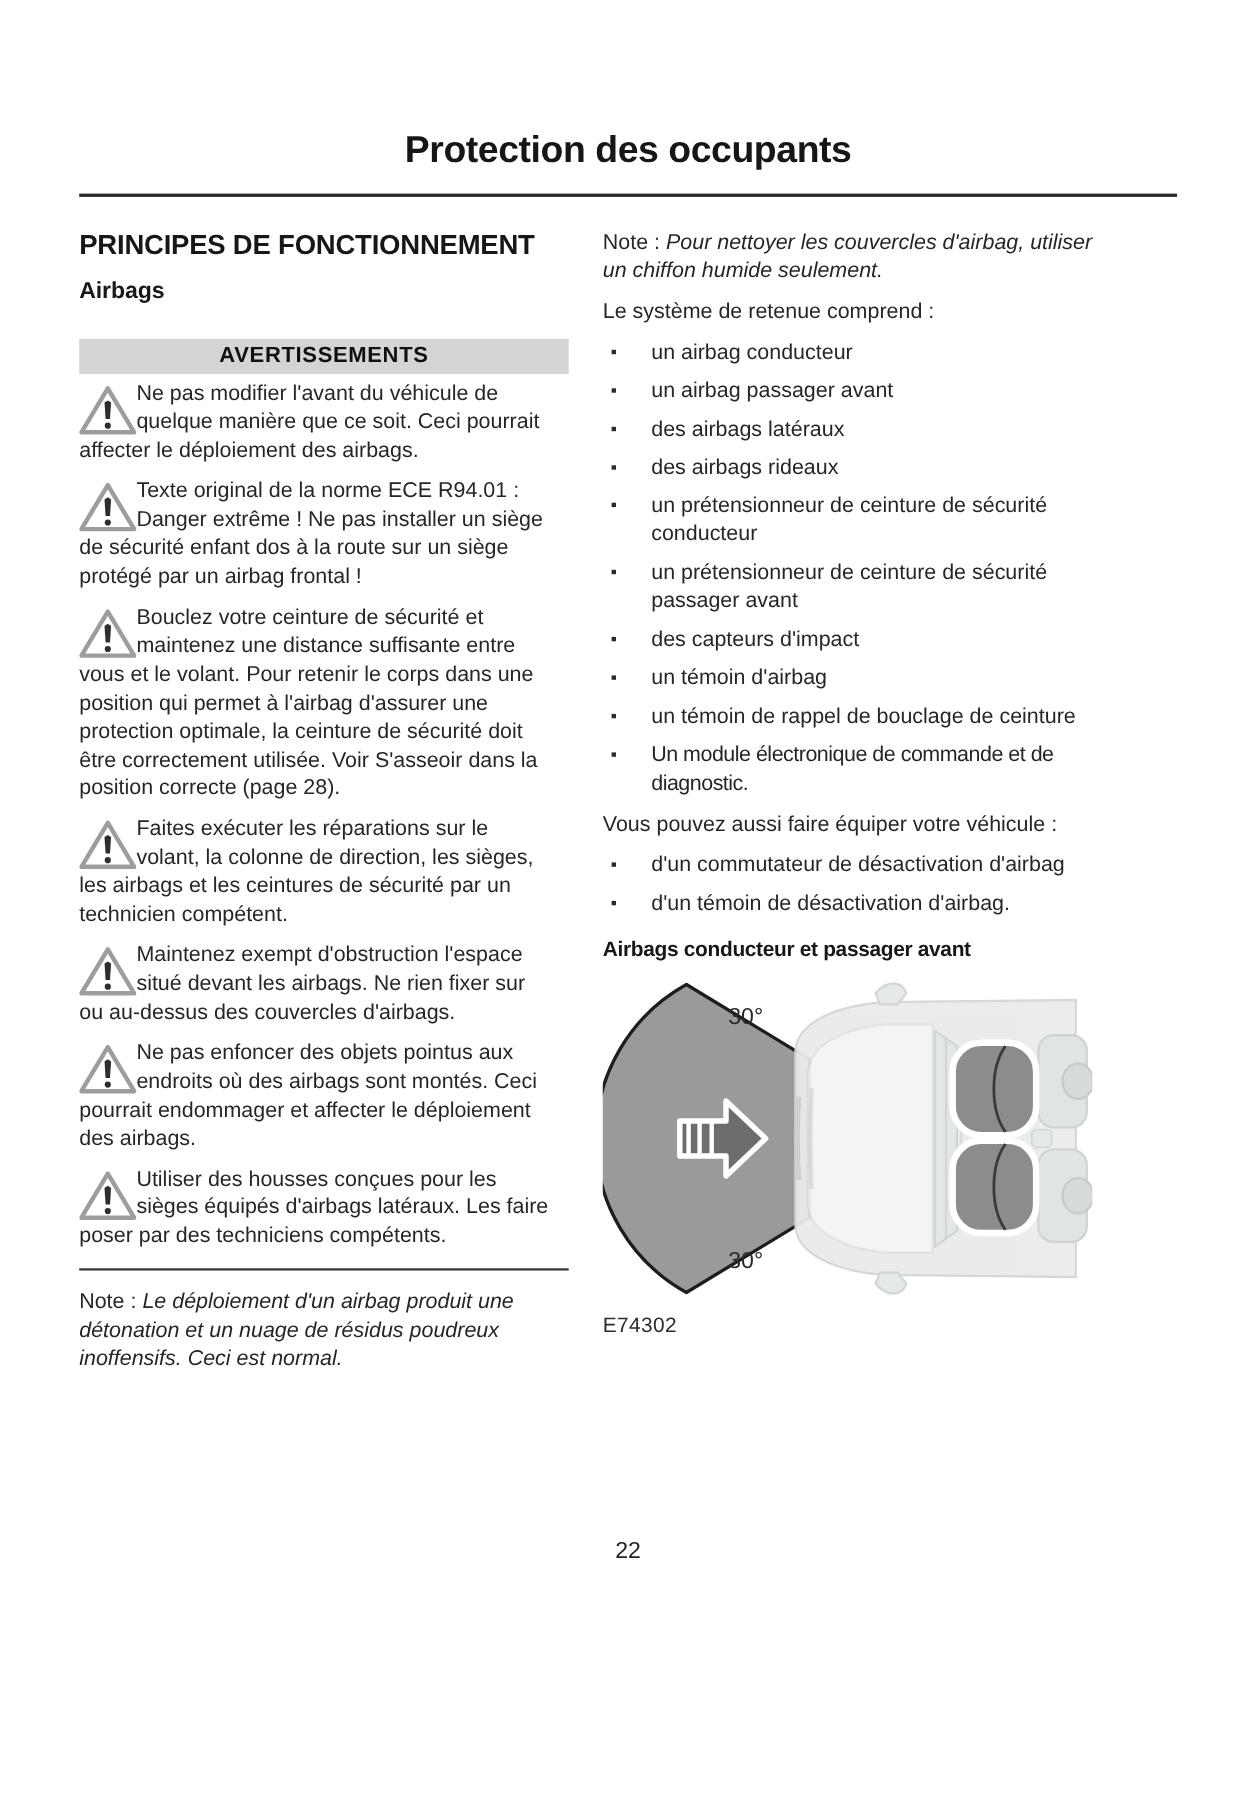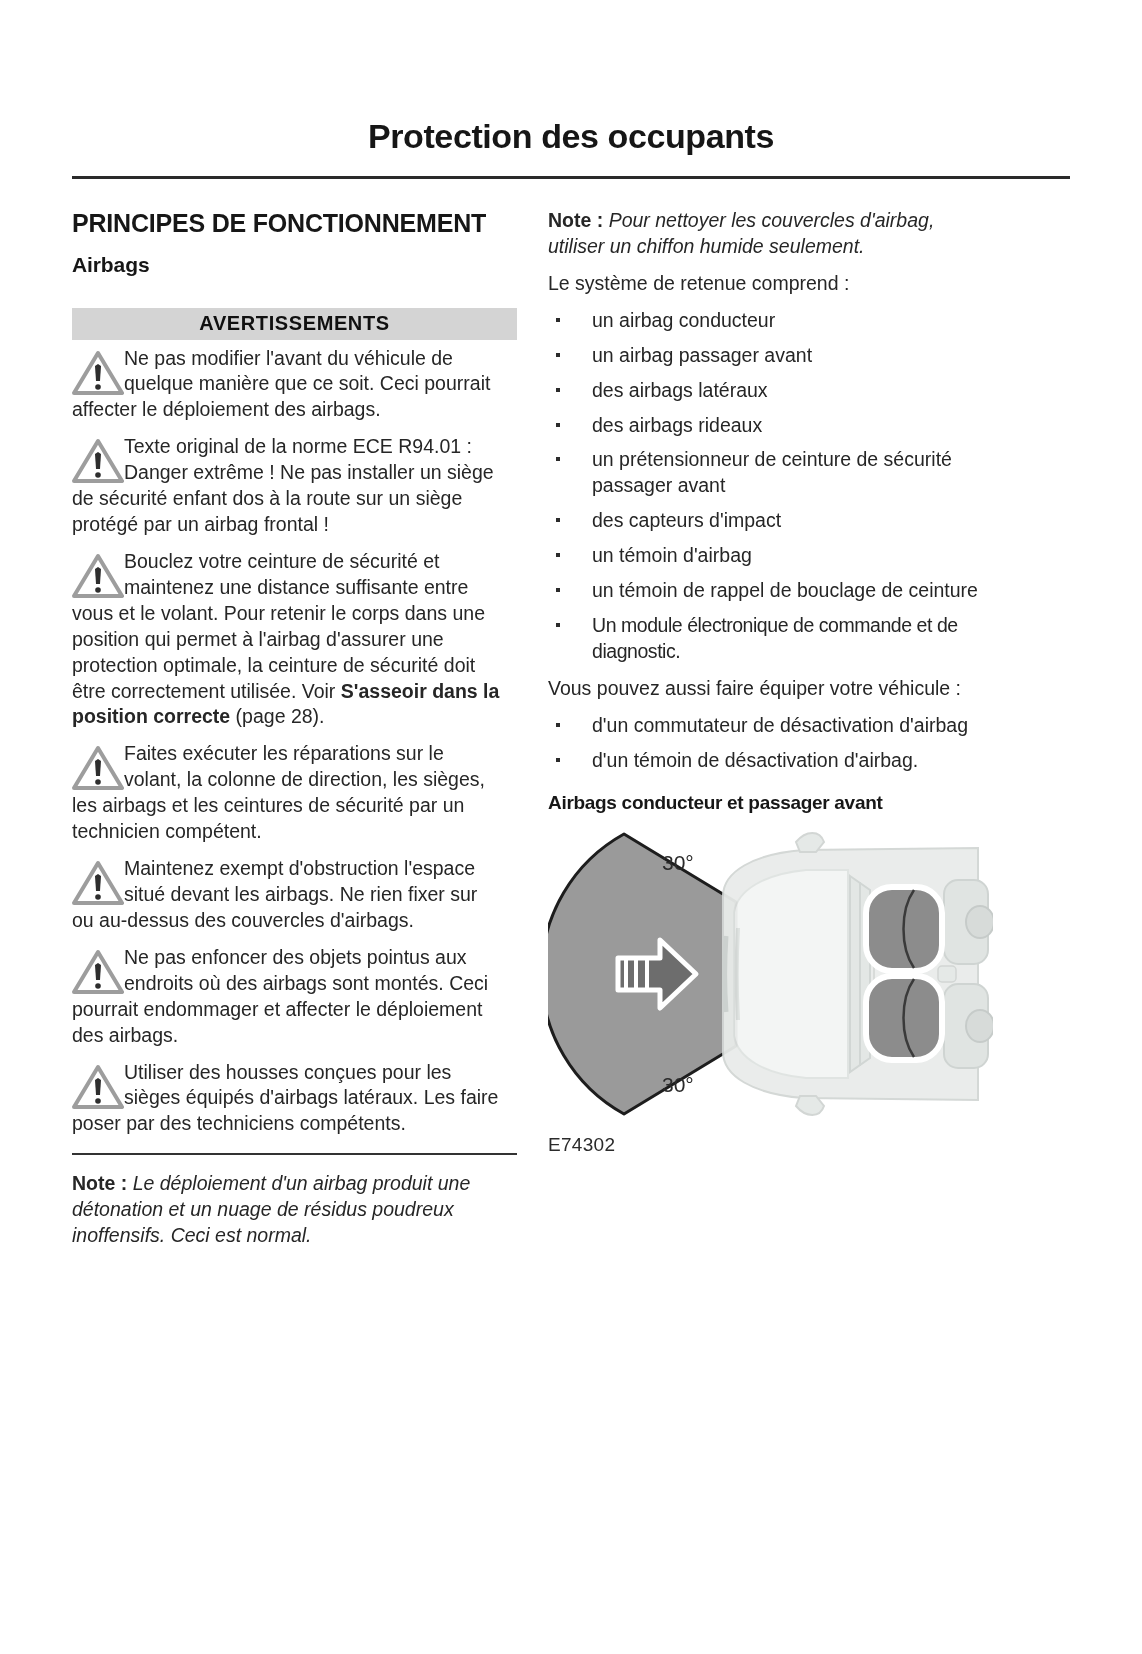--- a/index.html
+++ b/index.html
@@ -82,21 +82,21 @@
     letter-spacing: -0.3px;
     line-height: 1.2;
   }
   p.body {
     margin: 0 0 11px 0;
     font-size: 19.5px;
     line-height: 1.33;
     color: #262626;
   }
   p.body.italic { font-style: italic; }
-  .b { font-weight: bold; font-style: normal; }
+  .b { font-weight: normal; font-style: normal; }
 
   
   .warn-banner {
     background: #d4d4d4;
     text-align: center;
     font-size: 20px;
     font-weight: bold;
     letter-spacing: 0.6px;
     color: #101010;
     padding: 4px 0 5px 0;
@@ -279,20 +279,21 @@
 
     <p class="body italic"><span class="b">Note :</span><span> Pour nettoyer les couvercles d'airbag, utiliser un chiffon humide seulement.</span></p>
 
     <p class="body">Le système de retenue comprend :</p>
 
     <ul class="bullets">
       <li><span class="dot"></span><span>un airbag conducteur</span></li>
       <li><span class="dot"></span><span>un airbag passager avant</span></li>
       <li><span class="dot"></span><span>des airbags latéraux</span></li>
       <li><span class="dot"></span><span>des airbags rideaux</span></li>
+      <li><span class="dot"></span><span>un prétensionneur de ceinture de sécurité conducteur</span></li>
       <li><span class="dot"></span><span>un prétensionneur de ceinture de sécurité passager avant</span></li>
       <li><span class="dot"></span><span>des capteurs d'impact</span></li>
       <li><span class="dot"></span><span>un témoin d'airbag</span></li>
       <li><span class="dot"></span><span>un témoin de rappel de bouclage de ceinture</span></li>
       <li class="tight"><span class="dot"></span><span>Un module électronique de commande et de diagnostic.</span></li>
     </ul>
 
     <p class="body">Vous pouvez aussi faire équiper votre véhicule :</p>
 
     <ul class="bullets">
@@ -362,14 +363,15 @@
         </g>
 
         <text x="114" y="46" font-family="'Liberation Sans', sans-serif" font-size="21" fill="#2a2a2a">30°</text>
         <text x="114" y="268" font-family="'Liberation Sans', sans-serif" font-size="21" fill="#2a2a2a">30°</text>
       </svg>
       <div class="fig-caption">E74302</div>
     </div>
 
   </div>
 
+  <div class="page-number">22</div>
 
 </div>
 
 </body></html>

